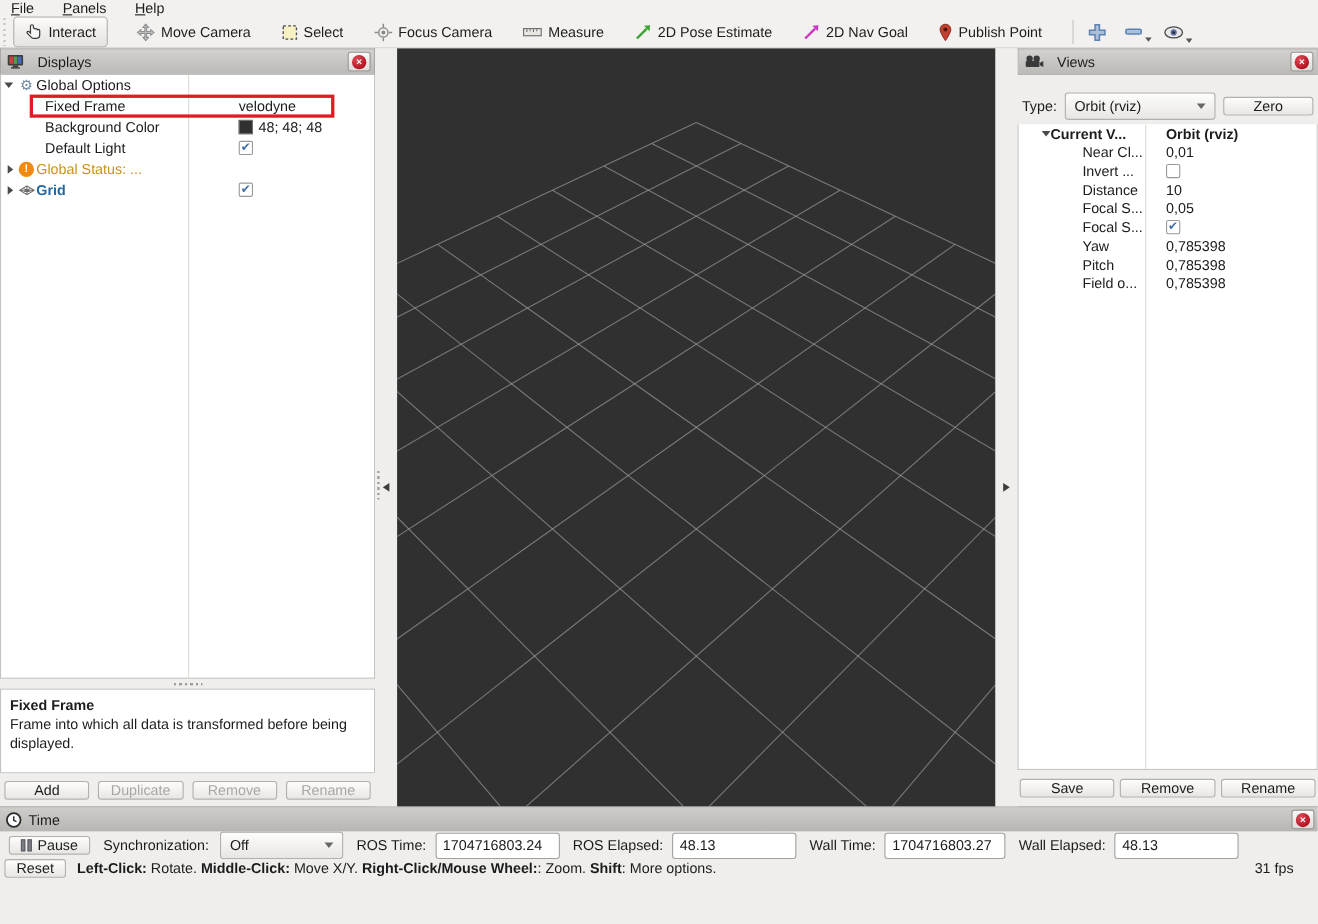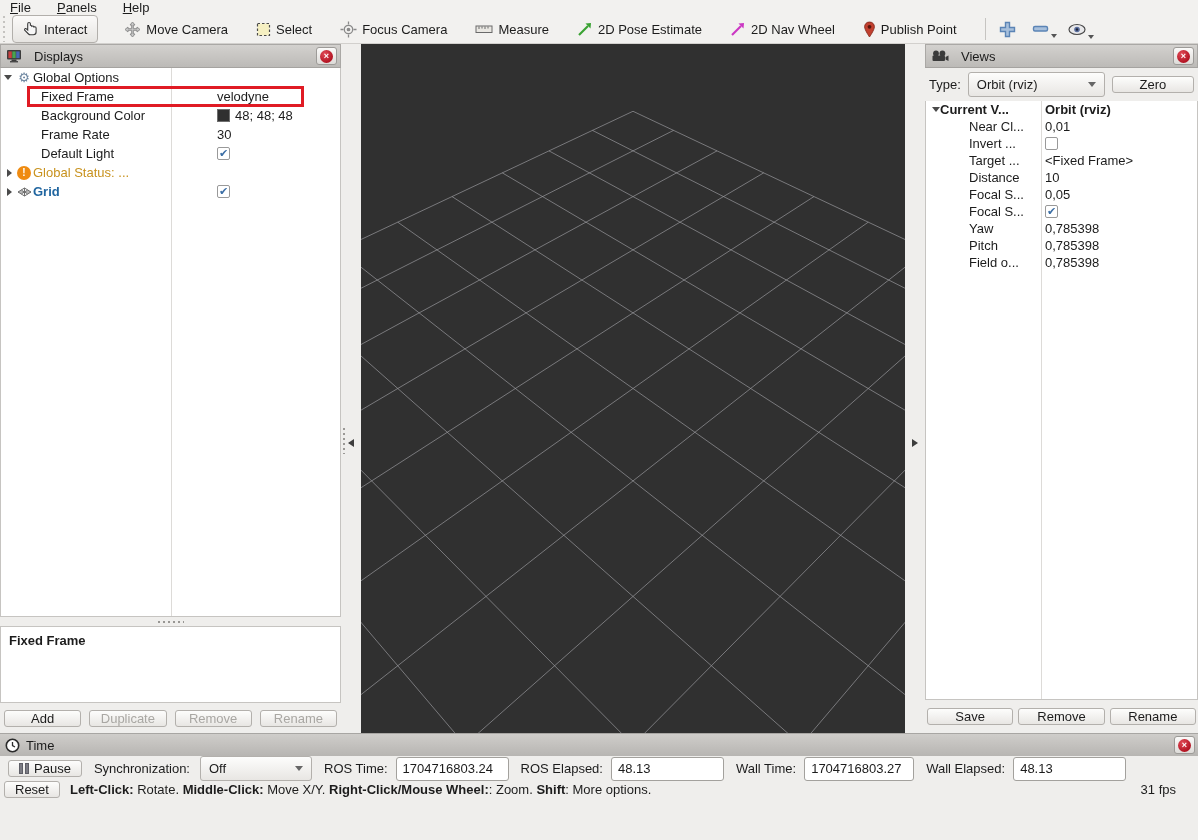--- a/index.html
+++ b/index.html
@@ -67,27 +67,27 @@
   .splitter-h { height:9px; background:#efeeec; display:flex; align-items:center; justify-content:center; }
   .splitter-h .hdots { width:26px; height:2px; background-image:repeating-linear-gradient(90deg,#989693 0 2px, transparent 2px 5px); }
   .desc-box { height:77px; background:#fff; border:1px solid #c6c4c1; padding:5px 8px; line-height:1.35; }
   .desc-title { font-weight:bold; }
   .panel-btnrow { flex:1; display:flex; align-items:center; padding:0 4px; gap:8px; background:#efeeec; }
   button.std { font-family:"Liberation Sans",sans-serif; font-size:13px; background:linear-gradient(#fdfdfc,#e8e6e3); border:1px solid #b3b0ac; border-radius:3px; padding:0 10px; color:#1c1c1c; }
   button.std:disabled { color:#a9a7a3; }
   .panel-btnrow button { flex:1; }
 
   
-  .type-row { height:33px; display:flex; align-items:center; background:#efeeec; padding:0 4px; gap:7px; }
+  .type-row { height:33px; display:flex; align-items:center; background:#efeeec; padding:0 4px; gap:7px;margin-top:12px; }
   .combo { background:linear-gradient(#fdfdfc,#e8e6e3); border:1px solid #b3b0ac; border-radius:3px; height:25px; display:flex; align-items:center; padding:0 8px; }
   .combo .cval { flex:1; }
   .combo .ccaret { width:0;height:0;border-left:4px solid transparent;border-right:4px solid transparent;border-top:5px solid #666; margin-left:8px; }
   .type-combo { width:137px; }
   .views-tree { flex:1; }
-  .vrow { height:17px; display:flex; align-items:center; }
+  .vrow { height:17px; display:flex; align-items:center;padding-left:15px; }
   .vrow .name { width:115px; display:flex; align-items:center; height:100%; }
   .vrow .val { flex:1; padding-left:4px; display:flex; align-items:center; height:100%; }
   .vrow.bold { font-weight:bold; }
   .v-ind1 { padding-left:43px; }
   .views-btnrow { height:33px; display:flex; align-items:center; gap:5px; padding:0 2px; background:#efeeec; }
   .views-btnrow button { flex:1; }
 
   
   .viewport { width:544px; height:689px; background:#303030; position:relative; }
   .viewport svg { position:absolute; inset:0; }
@@ -185,21 +185,21 @@
       <span>2D Pose Estimate</span>
     </div>
 
     <div class="tool">
       <span class="ticon">
         <svg width="16" height="16" viewBox="0 0 16 16">
             <path d="M2 14 L11 5" stroke="#cb37c3" stroke-width="2.2"></path>
             <path d="M8.5 2.5 L14 2 L13.5 7.5 Z" fill="#cb37c3"></path>
           </svg>
       </span>
-      <span>2D Nav Wheel</span>
+      <span>2D Nav Goal</span>
     </div>
 
     <div class="tool">
       <span class="ticon">
         <svg width="13" height="17" viewBox="0 0 13 17">
             <path d="M6.5 1 C3.6 1 1.6 3.1 1.6 5.8 C1.6 9 6.5 16 6.5 16 C6.5 16 11.4 9 11.4 5.8 C11.4 3.1 9.4 1 6.5 1 Z" fill="#c2402f" stroke="#7e2317" stroke-width="0.8"></path>
             <circle cx="6.5" cy="5.8" r="1.9" fill="#58150c"></circle>
           </svg>
       </span>
       <span>Publish Point</span>
@@ -271,28 +271,20 @@
           <div class="name">
               <span class="indent-leaf">Background Color</span>
             </div>
           <div class="val">
               <span class="swatch"></span>
               <span>48; 48; 48</span>
             </div>
         </div>
         <div class="trow">
           <div class="name">
-              <span class="indent-leaf">Frame Rate</span>
-            </div>
-          <div class="val">
-              <span>30</span>
-            </div>
-        </div>
-        <div class="trow">
-          <div class="name">
               <span class="indent-leaf">Default Light</span>
             </div>
           <div class="val">
               <span class="checkbox">✔</span>
             </div>
         </div>
         <div class="trow">
           <div class="name">
               <span class="arr" style="padding-left:2px;">
                 <span class="arr-col"></span>
@@ -322,20 +314,21 @@
         </div>
         <div class="highlight-rect" style="border-color: rgb(224, 27, 36);"></div>
       </div>
 
       <div class="splitter-h">
           <div class="hdots"></div>
         </div>
 
       <div class="desc-box">
         <div class="desc-title">Fixed Frame</div>
+        <div>Frame into which all data is transformed before being displayed.</div>
       </div>
 
       <div class="panel-btnrow">
         <button class="std">Add</button>
         <button class="std" disabled="">Duplicate</button>
         <button class="std" disabled="">Remove</button>
         <button class="std" disabled="">Rename</button>
       </div>
     </div>
 
@@ -421,28 +414,20 @@
         <div class="vrow">
           <div class="name">
               <span class="v-ind1">Invert ...</span>
             </div>
           <div class="val">
               <span class="checkbox"></span>
             </div>
         </div>
         <div class="vrow">
           <div class="name">
-              <span class="v-ind1">Target ...</span>
-            </div>
-          <div class="val">
-              <span>&lt;Fixed Frame&gt;</span>
-            </div>
-        </div>
-        <div class="vrow">
-          <div class="name">
               <span class="v-ind1">Distance</span>
             </div>
           <div class="val">
               <span>10</span>
             </div>
         </div>
         <div class="vrow">
           <div class="name">
               <span class="v-ind1">Focal S...</span>
             </div>

